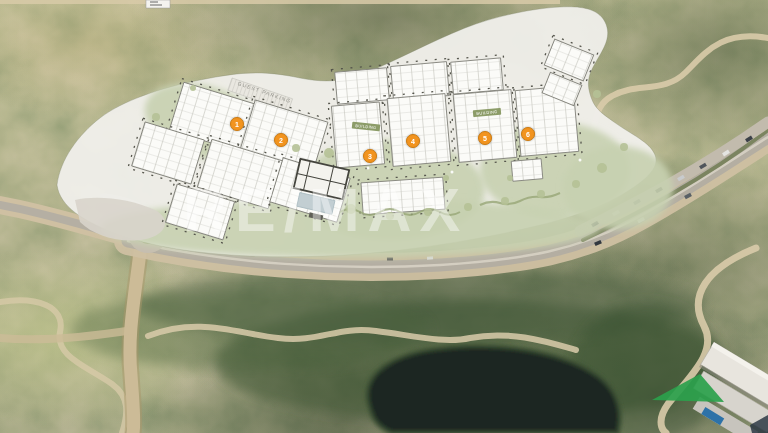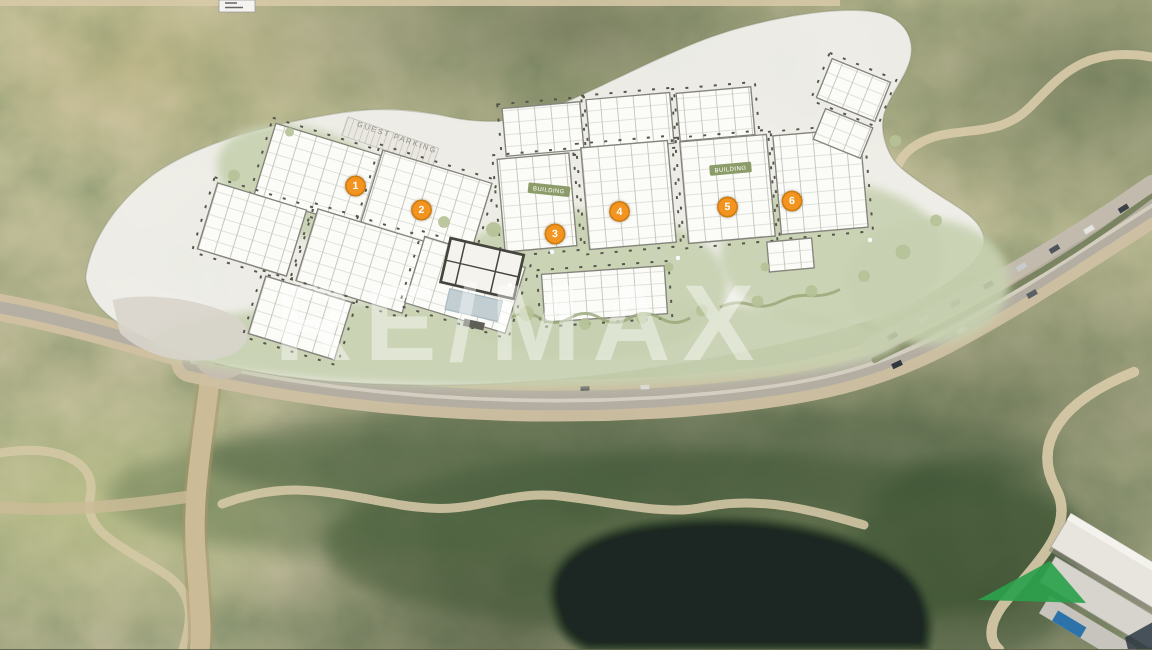--- a/index.html
+++ b/index.html
@@ -27,21 +27,21 @@
   .marker{position:absolute;width:14px;height:14px;border-radius:50%;
     background:#f2941f;border:1px solid #cf7c10;color:#fff;font-size:7px;
     font-weight:bold;display:flex;align-items:center;justify-content:center;
     box-shadow:0 0 2px rgba(0,0,0,.35);box-sizing:border-box;}
   .chip{position:absolute;width:28px;height:7px;background:#8c9c68;color:#fff;
     font-size:4px;line-height:7px;text-align:center;letter-spacing:.3px;
     border-radius:1px;overflow:hidden;}
   #guest-parking{position:absolute;left:238px;top:80px;transform:rotate(19deg);
     transform-origin:left center;font-size:5px;color:#8f8f88;
     letter-spacing:1.2px;white-space:nowrap;}
-  #watermark{position:absolute;left:183px;top:180px;font-size:72px;
+  #watermark{position:absolute;left:183px;top:180px;font-size:61px;
     font-weight:700;letter-spacing:8px;color:rgba(255,255,255,.42);
     white-space:nowrap;line-height:1;}
   #m1{left:230px;top:117px;} #m2{left:274px;top:133px;} #m3{left:363px;top:149px;}
   #m4{left:406px;top:134px;} #m5{left:478px;top:131px;} #m6{left:521px;top:127px;}
   #chip1{left:352px;top:123px;transform:rotate(6deg);}
   #chip2{left:473px;top:109px;transform:rotate(-5deg);}
 </style>
 </head>
 <body>
 

